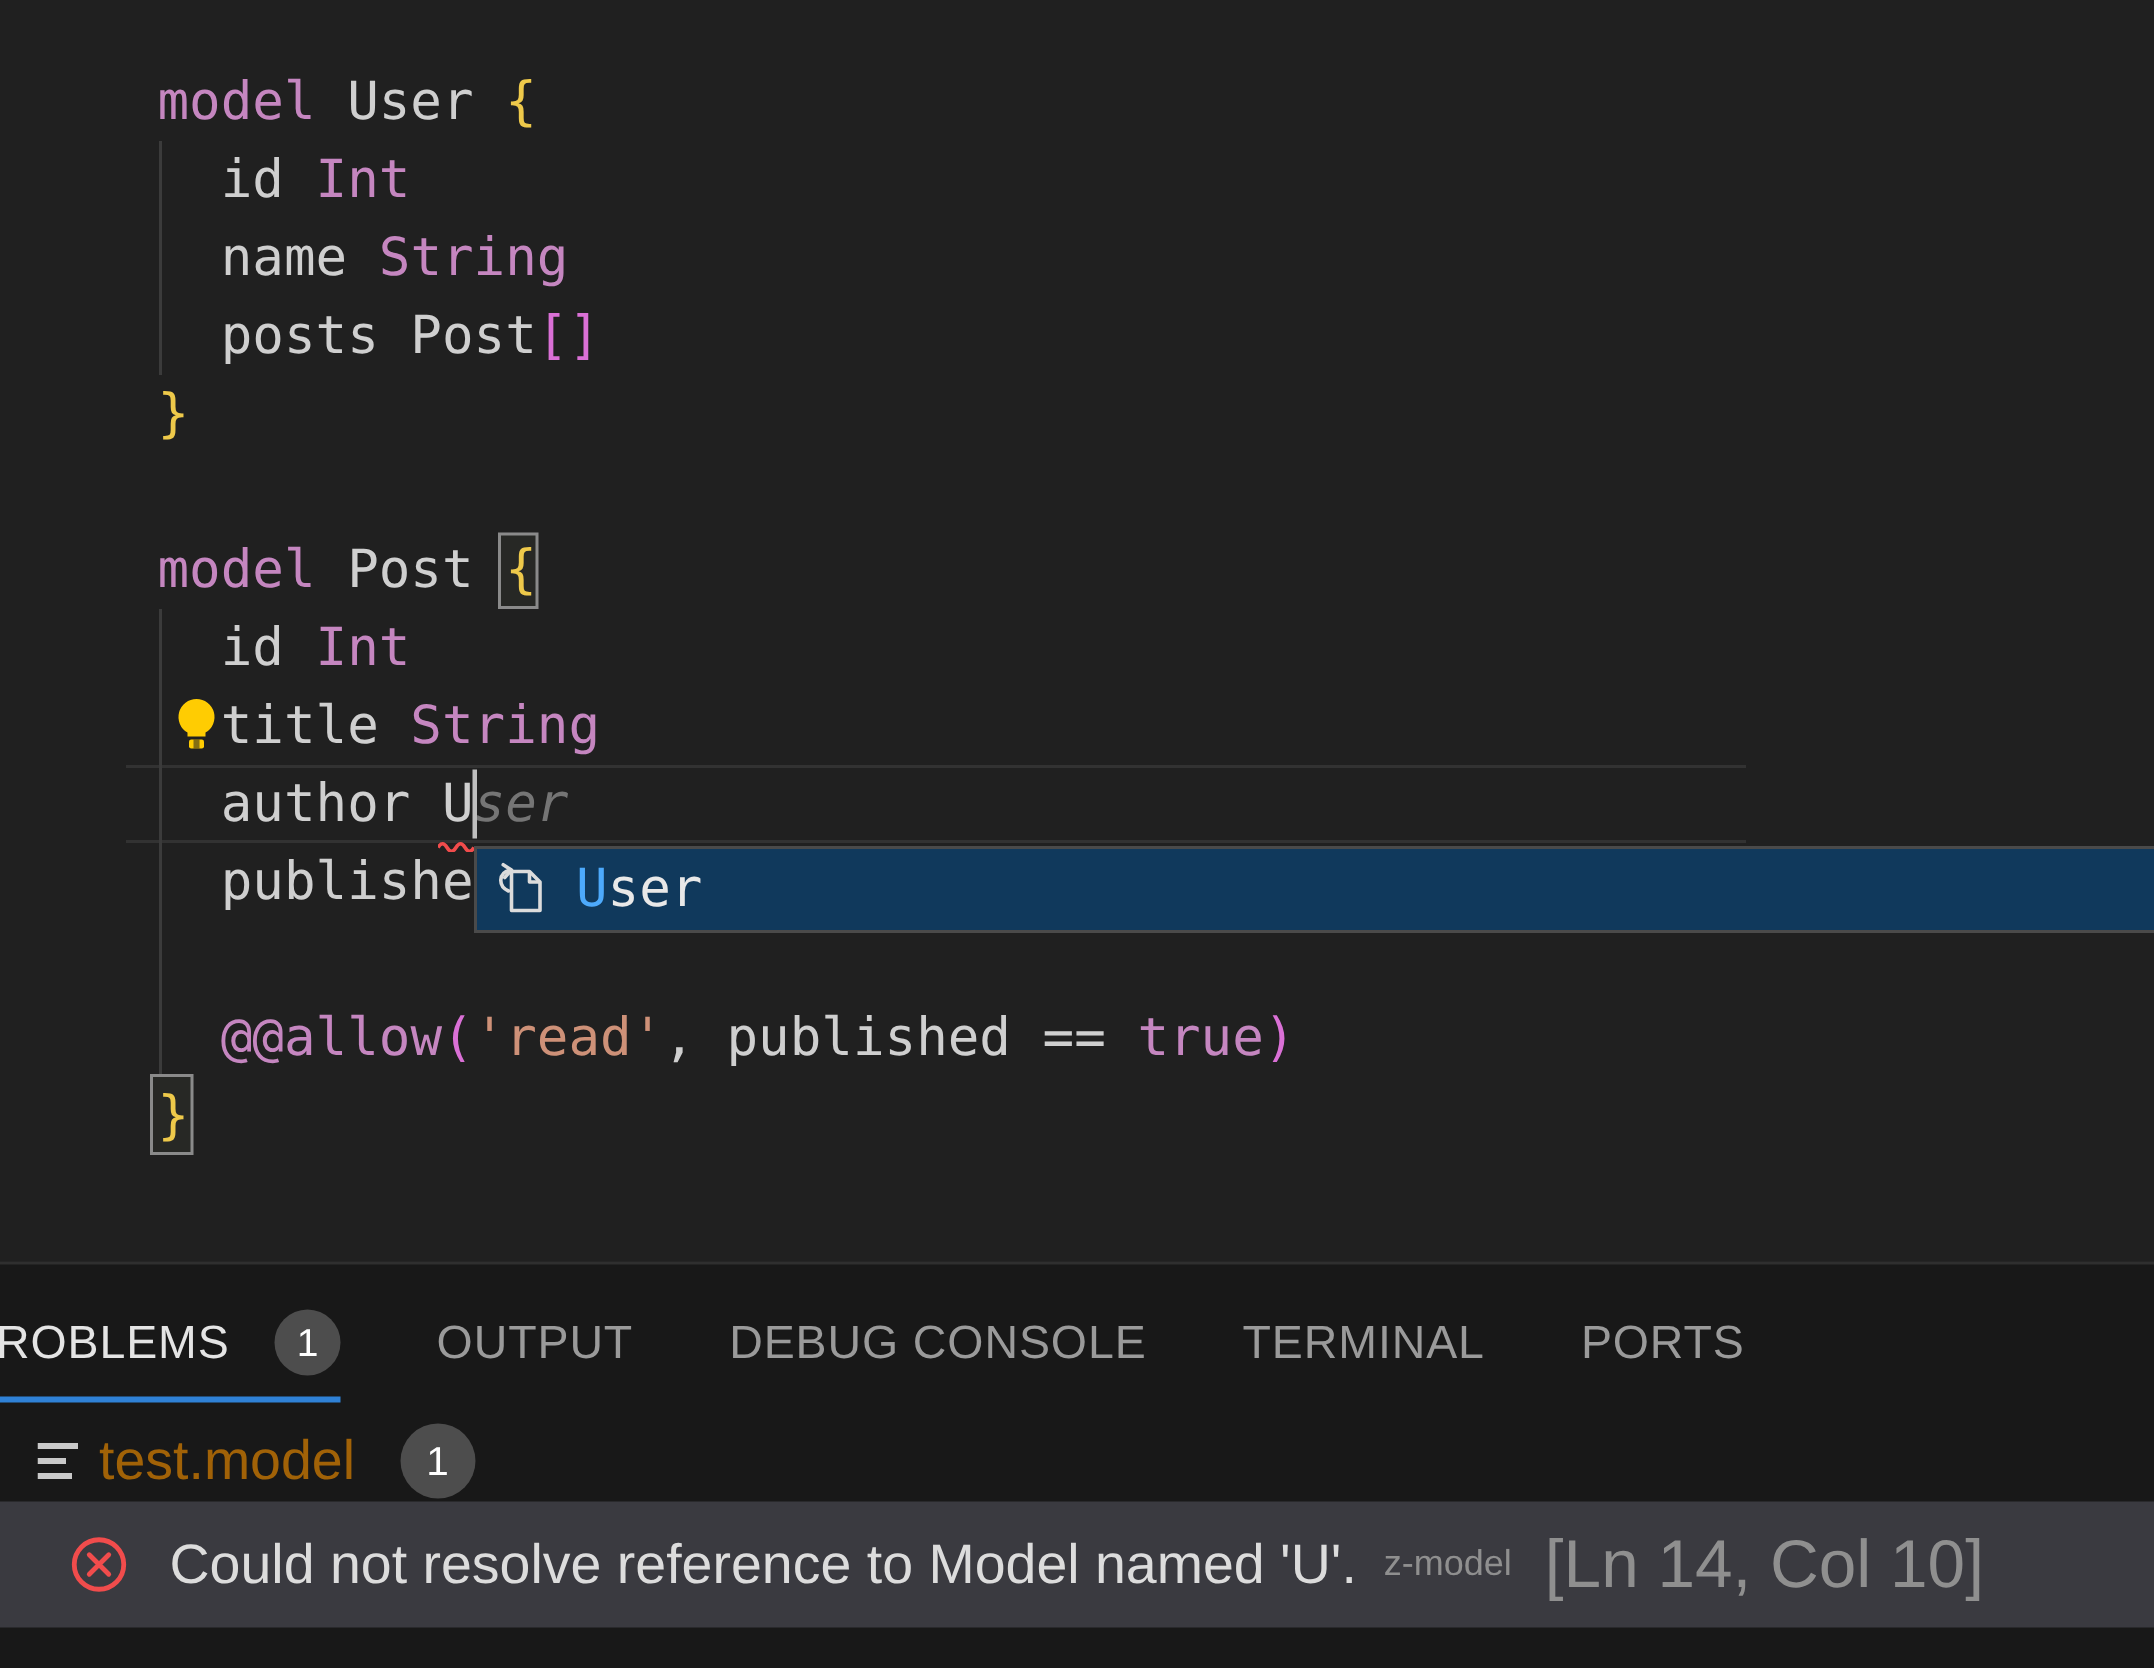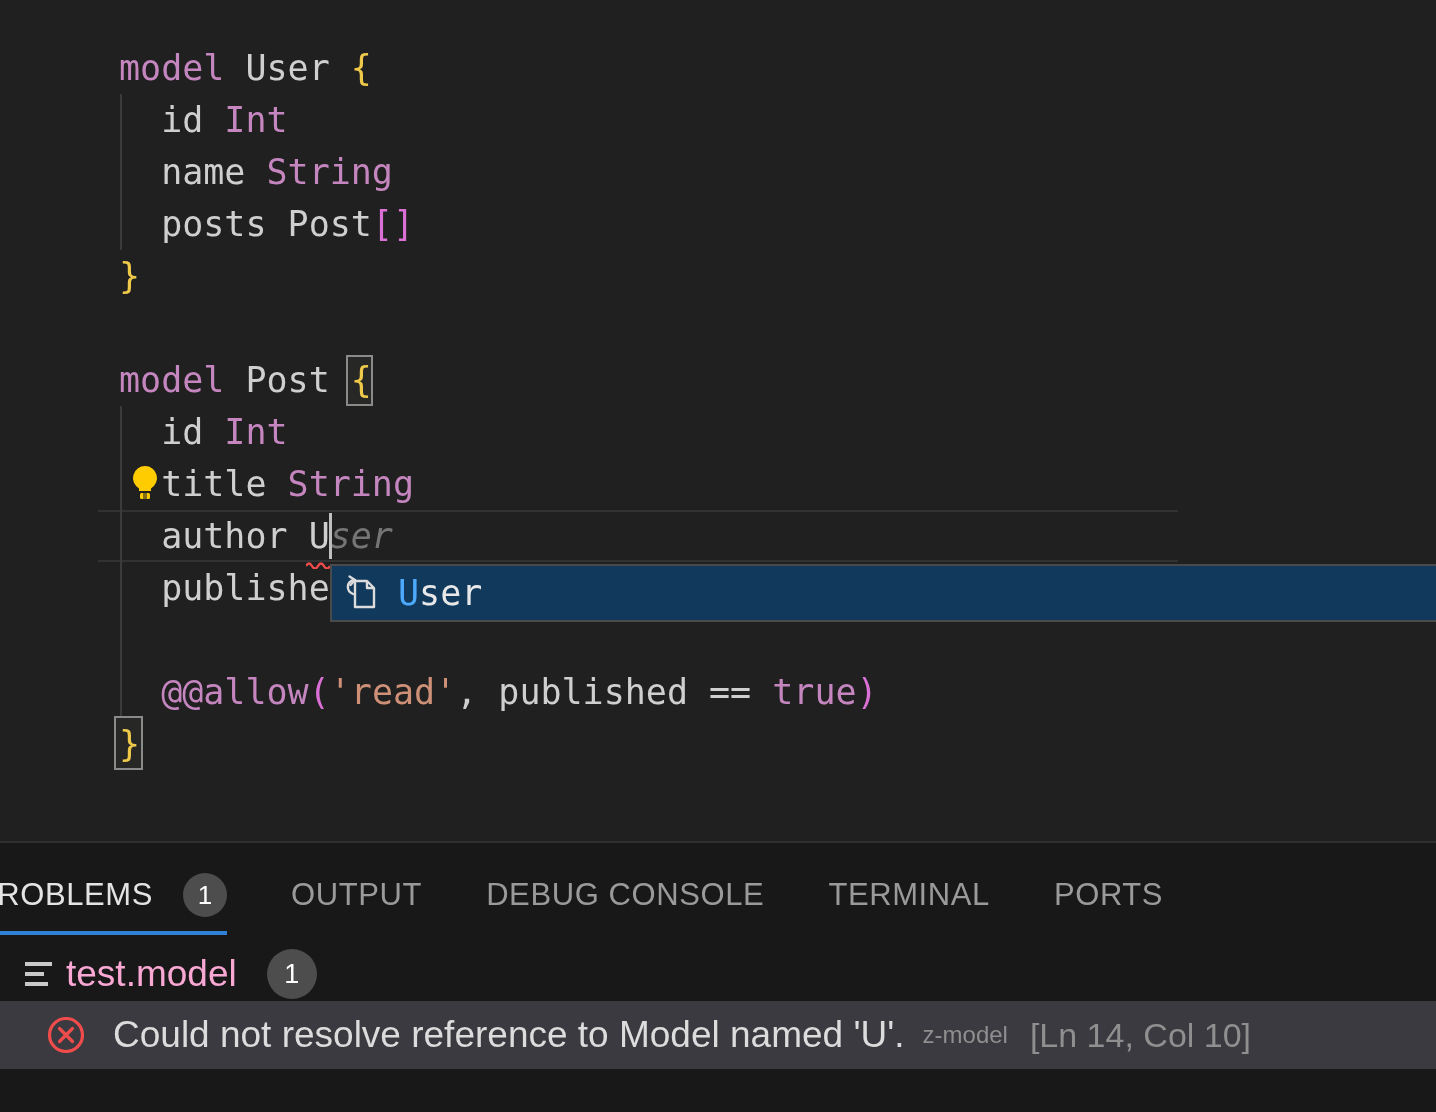--- a/index.html
+++ b/index.html
@@ -1,20 +1,20 @@
 <!DOCTYPE html>
 <html><head>
 <meta charset="utf-8">
 <style>
   * { margin:0; padding:0; box-sizing:border-box; }
   html,body { width:1436px; height:1112px; overflow:hidden; background:#202020;
               font-family:"Liberation Sans", sans-serif; }
 
   
-  .editor { position:absolute; left:0; top:0; width:1164px; height:841px; background:#202020;margin-left:14px; }
+  .editor { position:absolute; left:0; top:0; width:1164px; height:841px; background:#202020; }
 
   .code { position:absolute; left:0; top:42px;
           font-family:"DejaVu Sans Mono", monospace; font-size:35px; line-height:52px; }
   .code-line { height:52px; padding-left:105px; white-space:pre; position:relative; z-index:2; }
   .tok-kw      { color:#c586c0; }
   .tok-fg      { color:#cfcfcf; }
   .tok-brace   { color:#eec94a; }
   .tok-bracket { color:#da70d6; }
   .tok-str     { color:#ce9178;text-align:center; }
   .tok-ghost   { color:#757575; font-style:italic; }
@@ -54,31 +54,31 @@
          font-size:31px; letter-spacing:0.6px; color:#9a9a9a; cursor:default; }
   .tab.active { color:#e4e4e4; }
   .tab.active::after { content:""; position:absolute; left:0; right:0; bottom:12px;
                        height:4px; background:#2f81d6; }
   .tab-badge { width:44px; height:44px; border-radius:50%; background:#4d4d4d; color:#ffffff;
                font-size:26px; letter-spacing:0; display:flex; align-items:center;
                justify-content:center; margin-left:30px; }
 
   .file-row { height:54px; display:flex; align-items:center; padding-left:25px; }
   .file-icon { width:28px; height:30px; flex:none; }
-  .file-name { margin-left:13px; font-size:37px; color:#f9a8d4; }
+  .file-name { margin-left:13px; font-size:37px; color:#a16207; }
   .file-badge { width:50px; height:50px; border-radius:50%; background:#4d4d4d; color:#ffffff;
                 font-size:27px; display:flex; align-items:center; justify-content:center;
                 margin-left:30px; }
 
-  .error-row { height:68px; background:#3a3a40; display:flex; align-items:center;
+  .error-row { height:84px; background:#3a3a40; display:flex; align-items:center;
                padding-left:46px; }
   .error-icon { width:40px; height:40px; flex:none; }
   .error-msg { margin-left:27px; font-size:37px; color:#dcdcdc; white-space:pre; }
   .error-src { margin-left:18px; font-size:24px; color:#8f8f8f; }
-  .error-pos { margin-left:22px; font-size:34px; color:#8f8f8f; }
+  .error-pos { margin-left:22px; font-size:45px; color:#8f8f8f; }
 </style>
 </head>
 <body>
 
 <div class="editor">
 
   <div class="current-line"></div>
   <div class="indent-guide guide-1"></div>
   <div class="indent-guide guide-2"></div>
   <div class="bracket-match bm-open"></div>

